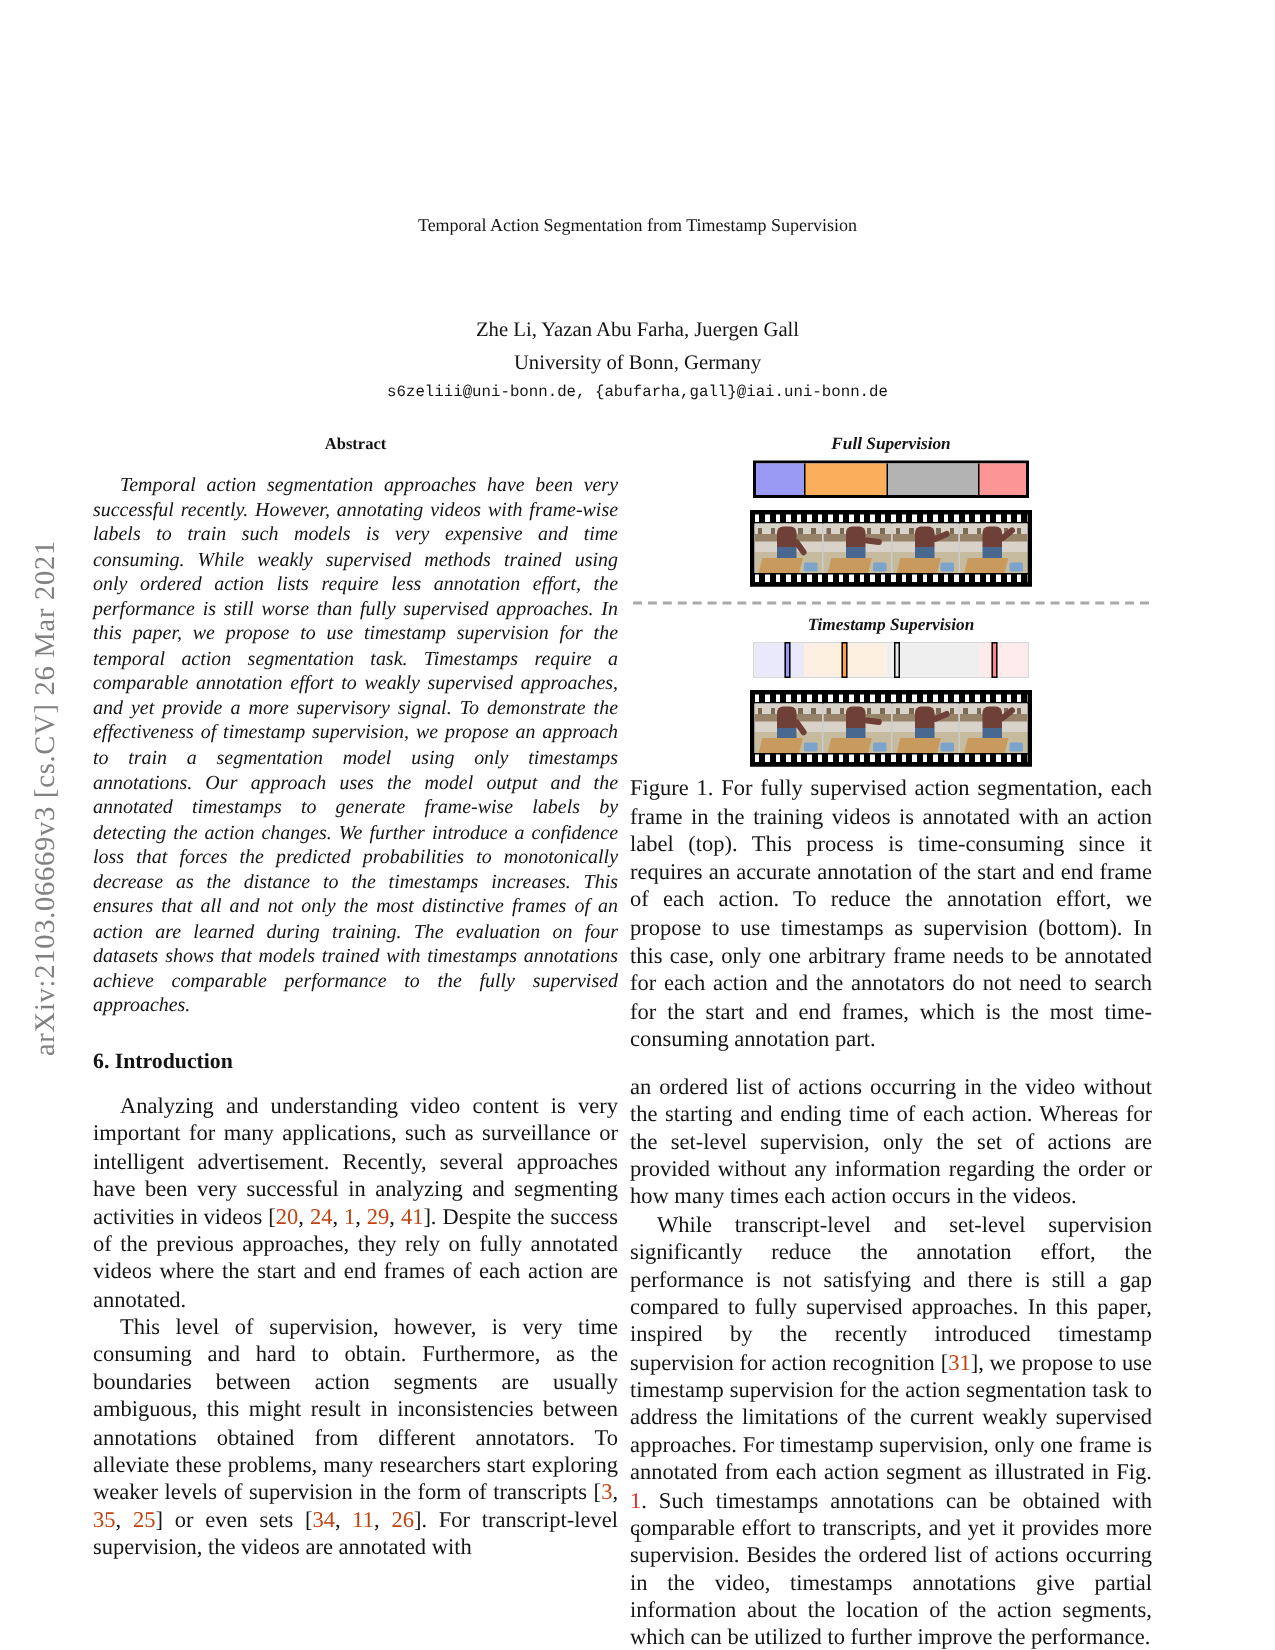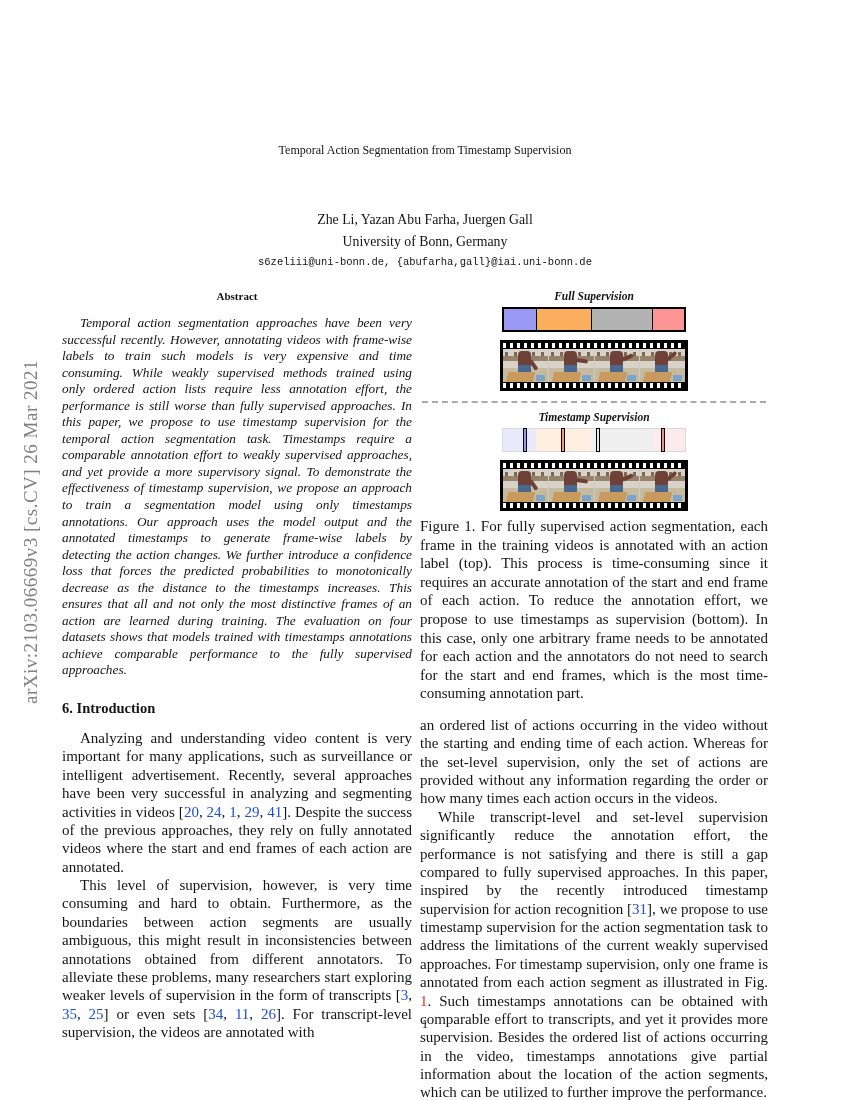--- a/index.html
+++ b/index.html
@@ -30,21 +30,21 @@
   .col-right { left:420px; width:348px; }
 
   .abstract-heading { text-align:center; font-size:11px; font-weight:bold; margin-bottom:13px; }
   .abstract-text {
     font-style:italic; font-size:13.3px; line-height:1.245;
     text-indent:18px; word-spacing:1px;
   }
   .section-heading { font-size:14.5px; font-weight:bold; text-align:left; margin:21px 0 12px 0; }
   .body-para { font-size:15px; line-height:1.225; text-indent:18px; }
   .body-para.no-indent { text-indent:0; }
-  .cite { color:#1d4ed8; }
+  .cite { color:#c2410c; }
   .figref { color:#ee2a2a; }
 
   
   .figure1 { text-align:center; }
   .fig-label { font-size:11.5px; font-weight:bold; font-style:italic; margin-bottom:5px; }
   .bar {
     position:relative; display:flex; width:184px; height:25px;
     margin:0 auto 8px auto;
   }
   .bar-full { border:2px solid #000; }

